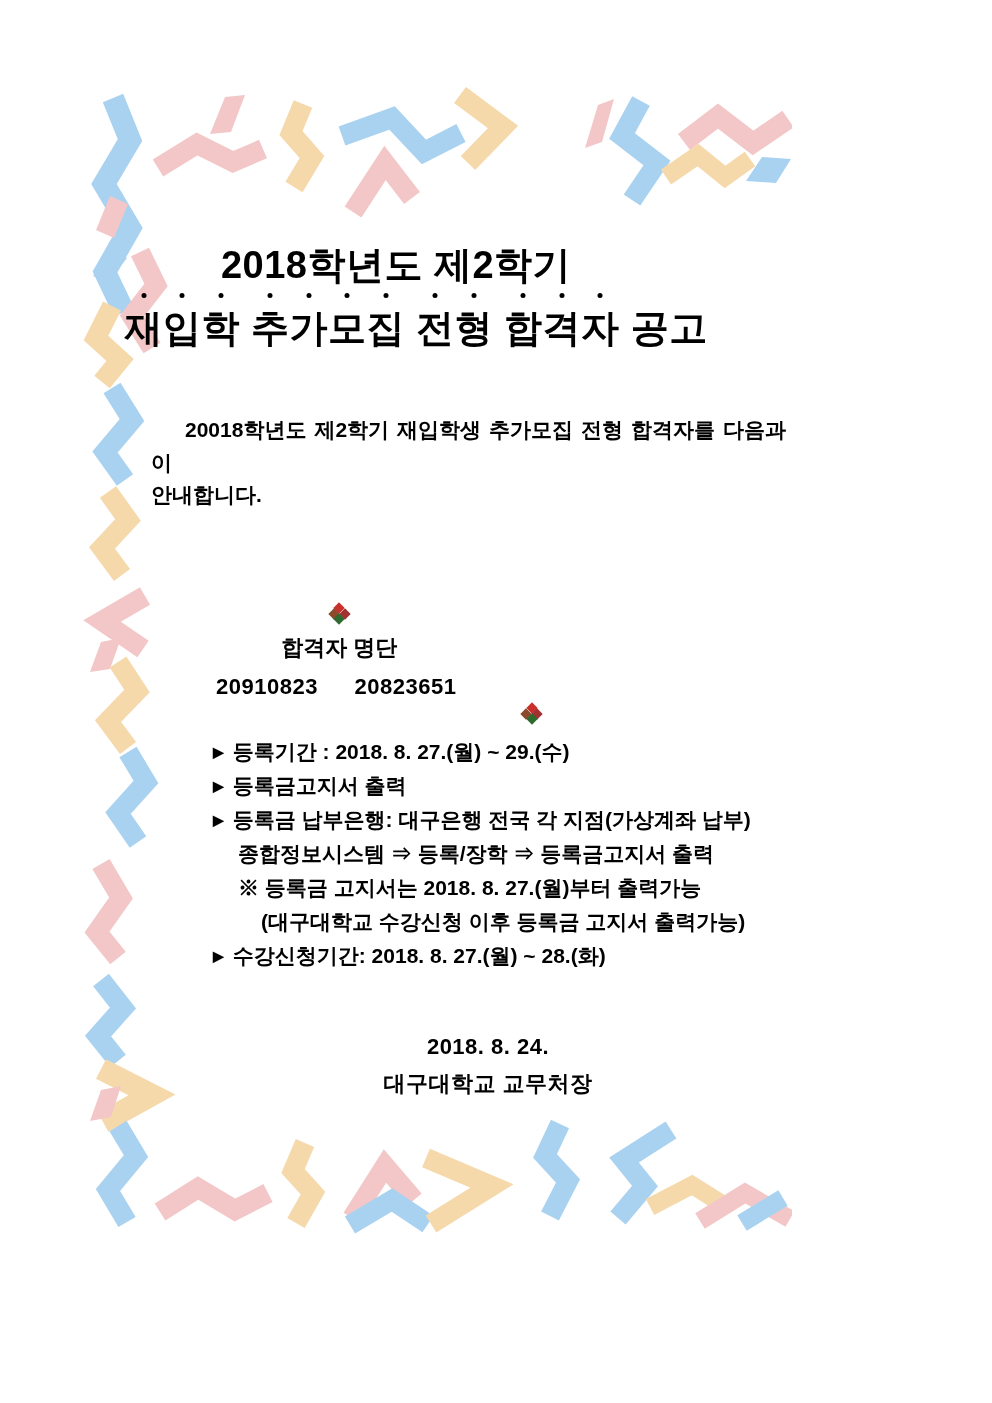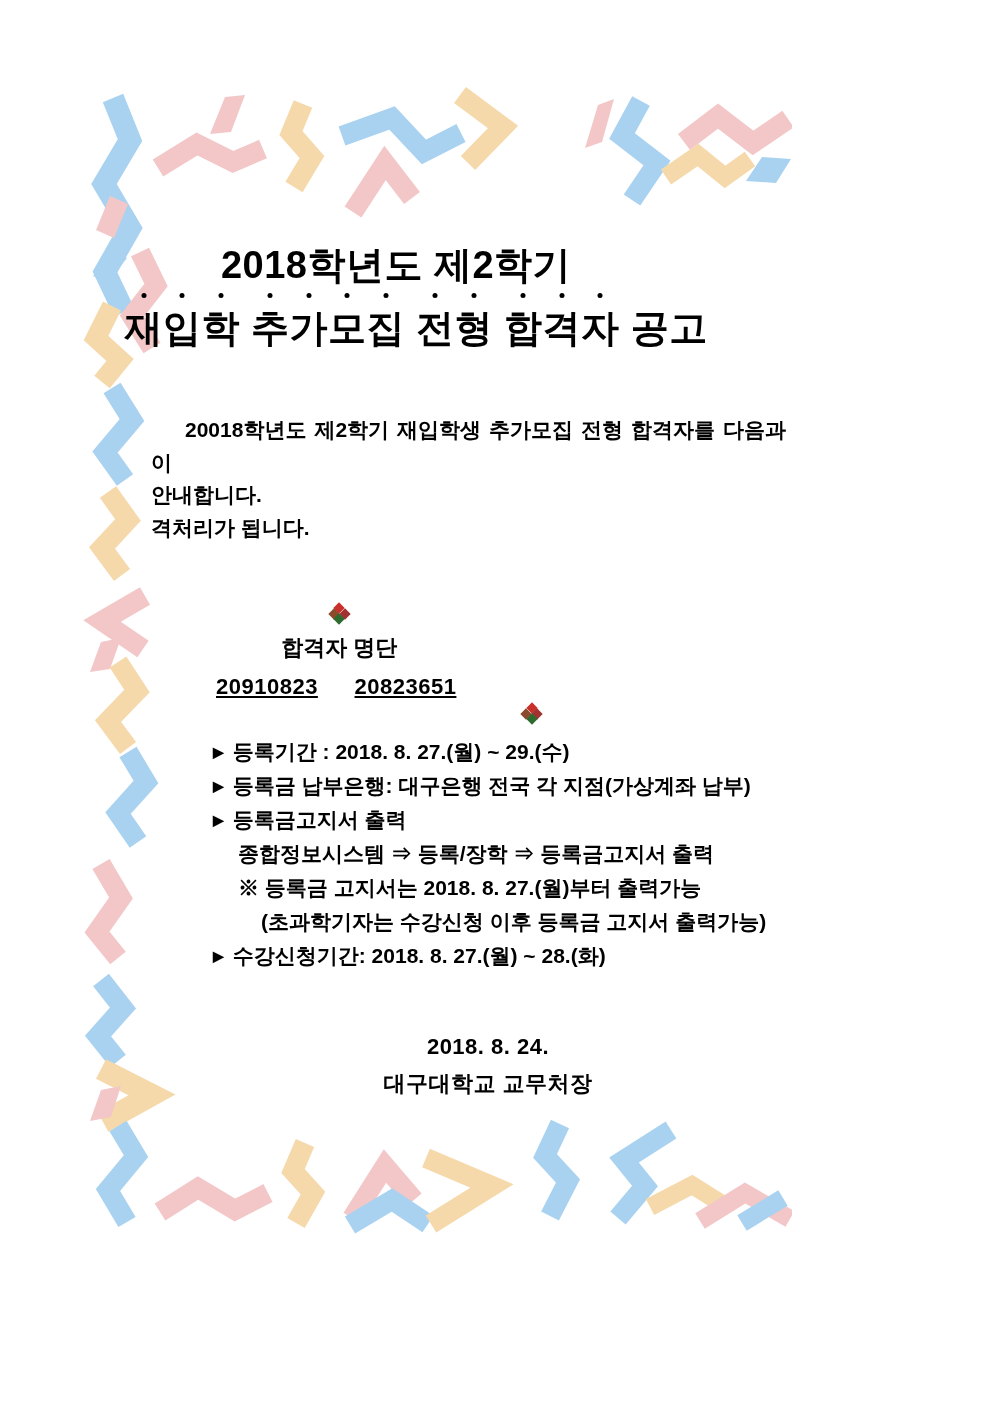--- a/index.html
+++ b/index.html
@@ -42,21 +42,21 @@
   .sec-registration{top:704px;width:720px;}
   .sec-head{display:flex;align-items:center;gap:10px;margin-left:41px;line-height:30px;flex-direction:column;}
   .dbullet{position:relative;width:19px;height:19px;display:inline-block;flex:0 0 auto;}
   .dbullet i{position:absolute;width:8px;height:8px;transform:rotate(45deg);}
   .d-top{left:5.5px;top:0;background:var(--bullet-red);}
   .d-left{left:0;top:5.5px;background:var(--bullet-brown);}
   .d-right{left:11px;top:5.5px;background:var(--bullet-dark-red);}
   .d-bottom{left:5.5px;top:11px;background:var(--bullet-green);}
 
   .ids{margin:11px 0 0 65px;font-size:22px;letter-spacing:0.5px;}
-  .ids span{margin-right:30px;text-decoration:underline;}
+  .ids span{margin-right:30px;}
 
   .reg-list{margin-top:12px;font-size:21px;}
   .li{margin-left:62px;line-height:34px;}
   .tri{font-size:14px;margin-right:9px;vertical-align:2px;}
   .sub{margin-left:87px;line-height:34px;}
   .paren{margin-left:110px;line-height:34px;}
 
   .footer{position:absolute;top:1028px;left:0;width:976px;text-align:center;
           font-size:22px;line-height:37px;letter-spacing:0.5px;}
 </style>
@@ -134,21 +134,20 @@
   <div class="content">
 
     <div class="title">
       <div>2018학년도 제2학기</div>
       <div class="title-line2"><span class="tchar emph">재</span><span class="tchar emph">입</span><span class="tchar emph">학</span><span class="tchar">&nbsp;</span><span class="tchar emph">추</span><span class="tchar emph">가</span><span class="tchar emph">모</span><span class="tchar emph">집</span><span class="tchar">&nbsp;</span><span class="tchar emph">전</span><span class="tchar emph">형</span><span class="tchar">&nbsp;</span><span class="tchar emph">합</span><span class="tchar emph">격</span><span class="tchar emph">자</span><span class="tchar">&nbsp;</span><span class="tchar">공</span><span class="tchar">고</span></div>
     </div>
 
     <div class="intro">
       <div class="jline p1l1">20018학년도 제2학기 재입학생 추가모집 전형 합격자를 다음과 같이</div>
       <div>안내합니다.</div>
-      <div>격처리가 됩니다.</div>
     </div>
 
     <div class="section sec-accepted">
       <div class="sec-head">
         <span class="dbullet">
           <i class="d-top"></i>
             <i class="d-left"></i>
             <i class="d-right"></i>
             <i class="d-bottom"></i>
         </span>
@@ -167,28 +166,28 @@
             <i class="d-left"></i>
             <i class="d-right"></i>
             <i class="d-bottom"></i>
         </span>
       </div>
       <div class="reg-list">
         <div class="li">
           <span class="tri">▶</span><span>등록기간 : 2018. 8. 27.(월) ~ 29.(수)</span>
         </div>
         <div class="li">
-          <span class="tri">▶</span><span>등록금 납부은행: 대구은행 전국 각 지점(가상계좌 납부)</span>
+          <span class="tri">▶</span><span>등록금고지서 출력</span>
         </div>
         <div class="li">
-          <span class="tri">▶</span><span>등록금고지서 출력</span>
+          <span class="tri">▶</span><span>등록금 납부은행: 대구은행 전국 각 지점(가상계좌 납부)</span>
         </div>
         <div class="sub">종합정보시스템 ⇒ 등록/장학 ⇒ 등록금고지서 출력</div>
         <div class="sub">※ 등록금 고지서는 2018. 8. 27.(월)부터 출력가능</div>
-        <div class="paren">(초과학기자는 수강신청 이후 등록금 고지서 출력가능)</div>
+        <div class="paren">(대구대학교 수강신청 이후 등록금 고지서 출력가능)</div>
         <div class="li">
           <span class="tri">▶</span><span>수강신청기간: 2018. 8. 27.(월) ~ 28.(화)</span>
         </div>
       </div>
     </div>
 
     <div class="footer">
       <div>2018. 8. 24.</div>
       <div>대구대학교 교무처장</div>
     </div>

